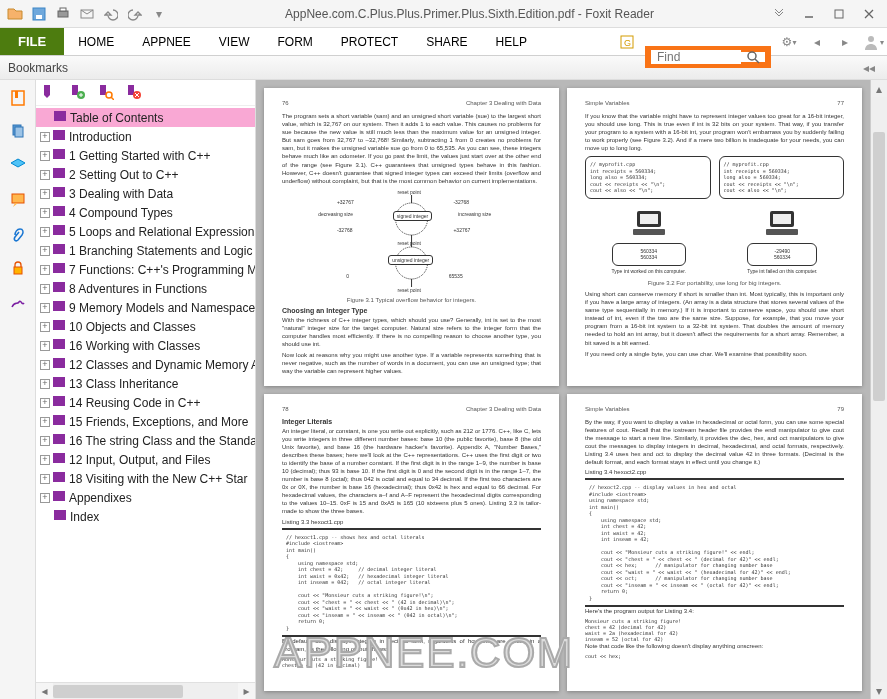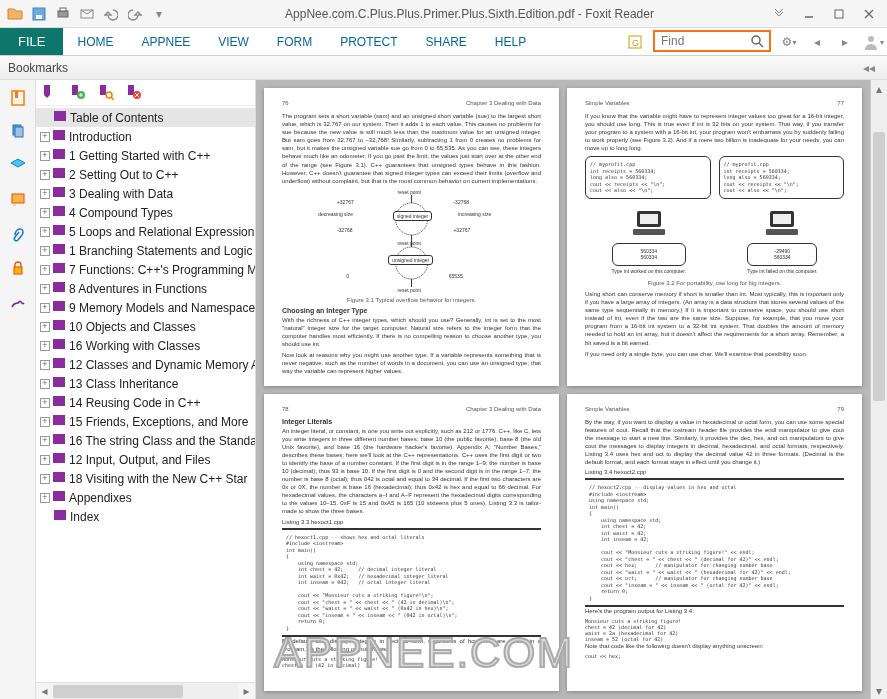--- a/index.html
+++ b/index.html
@@ -6,25 +6,25 @@
   body{width:887px;height:699px;overflow:hidden;background:#fff;position:relative;font-size:12px;color:#333}
   
   .titlebar{height:28px;background:#f5f5f5;border-bottom:1px solid #ddd;display:flex;align-items:center}
   .qa-toolbar{display:flex;gap:2px;padding:0 4px;align-items:center}
   .qa-btn{width:22px;height:22px;display:flex;align-items:center;justify-content:center;cursor:pointer;border-radius:2px}
   .title-text{flex:1;text-align:center;font-size:12px;color:#555;white-space:nowrap;overflow:hidden}
   .win-ctrls{display:flex;gap:2px;padding-right:4px}
   .win-btn{width:28px;height:20px;display:flex;align-items:center;justify-content:center;cursor:pointer}
   
   .ribbon{height:28px;background:#fff;border-bottom:1px solid #d0d0d0;display:flex;align-items:stretch}
-  .file-tab{background:#0f766e;color:#fff;padding:0 18px;display:flex;align-items:center;font-weight:normal;font-size:13px;cursor:pointer}
-  .rtab{padding:0 14px;display:flex;align-items:center;font-size:12px;color:#0369a1;cursor:pointer}
+  .file-tab{background:#4d7c0f;color:#fff;padding:0 18px;display:flex;align-items:center;font-weight:bold;font-size:13px;cursor:pointer}
+  .rtab{padding:0 14px;display:flex;align-items:center;font-size:12px;color:#000000;cursor:pointer}
   .ribbon-spacer{flex:1}
   .extras-icon{width:28px;height:28px;display:flex;align-items:center;justify-content:center;cursor:pointer;color:#888}
-  .searchbox{display:flex;align-items:center;border:2px solid #f97316;height:22px;margin:2px 4px;background:#fff}
+  .searchbox{display:flex;align-items:center;border:6px solid #f97316;height:22px;margin:18px 4px;background:#fff}
   .searchbox input{border:none;outline:none;font-size:12px;padding:0 6px;width:90px;color:#888}
   .searchbox .sbtn{width:24px;height:20px;display:flex;align-items:center;justify-content:center;cursor:pointer;color:#666}
   .user-ico{width:28px;height:28px;display:flex;align-items:center;justify-content:center;color:#aaa}
   
   .bm-header{height:24px;background:linear-gradient(#fafafa,#ececec);border-bottom:1px solid #ddd;display:flex;align-items:center;padding:0 8px;font-size:12px;color:#444}
   .bm-header .bm-title{flex:1}
   .bm-header .bm-arrow{width:20px;text-align:center;cursor:pointer;color:#888}
   
   .body{display:flex;height:calc(699px - 28px - 28px - 24px);position:relative}
   .left-strip{width:36px;background:#f5f5f5;border-right:1px solid #ddd;display:flex;flex-direction:column;align-items:center;padding-top:6px;gap:10px}
@@ -32,21 +32,21 @@
   .bookmarks{width:220px;background:#fff;border-right:1px solid #ddd;display:flex;flex-direction:column;overflow:hidden}
   .bm-tools{height:26px;border-bottom:1px solid #eee;display:flex;align-items:center;padding:0 6px;gap:10px}
   .bm-tool{width:18px;height:18px;cursor:pointer}
   .bm-list{flex:1;overflow:hidden;padding:2px 0}
   .bm-item{display:flex;align-items:center;height:19px;padding-left:4px;white-space:nowrap;overflow:hidden;font-size:12px;color:#222;cursor:pointer}
   .bm-item .exp{width:10px;height:10px;border:1px solid #999;display:inline-flex;align-items:center;justify-content:center;font-size:9px;color:#666;margin-right:3px;flex-shrink:0;line-height:1}
   .bm-item .noexp{width:14px;display:inline-block;flex-shrink:0}
   .bm-item .bm-glyph{width:12px;height:14px;margin-right:4px;position:relative;flex-shrink:0}
   .bm-glyph::before{content:"";position:absolute;left:0;top:0;width:0;height:0;border-left:6px solid #8a2b9e;border-right:6px solid #8a2b9e;border-bottom:4px solid transparent}
   .bm-glyph::after{content:"";position:absolute;left:0;top:0;width:12px;height:10px;background:#8a2b9e}
-  .bm-item.active{background:#e5e5e5}
+  .bm-item.active{background:#f9a8d4}
   
   .hscroll{height:17px;border-top:1px solid #e0e0e0;display:flex;align-items:center;background:#f5f5f5}
   .hscroll .harrow{width:17px;height:17px;display:flex;align-items:center;justify-content:center;color:#777;cursor:pointer}
   .hscroll .htrack{flex:1;height:17px;background:#efefef;position:relative}
   .hscroll .hthumb{position:absolute;left:0;top:2px;height:13px;width:70%;background:#cfcfcf;border-radius:2px}
   
   .viewer{flex:1;background:#b8b8b8;position:relative;overflow:hidden;display:flex}
   .page-grid{flex:1;display:grid;grid-template-columns:1fr 1fr;grid-template-rows:1fr 1fr;gap:8px;padding:8px}
   .page{background:#fff;box-shadow:0 1px 4px rgba(0,0,0,0.3);padding:12px 18px;font-size:6px;color:#333;overflow:hidden;position:relative}
   .page .ph{display:flex;justify-content:space-between;font-size:6px;color:#555;margin-bottom:6px}

